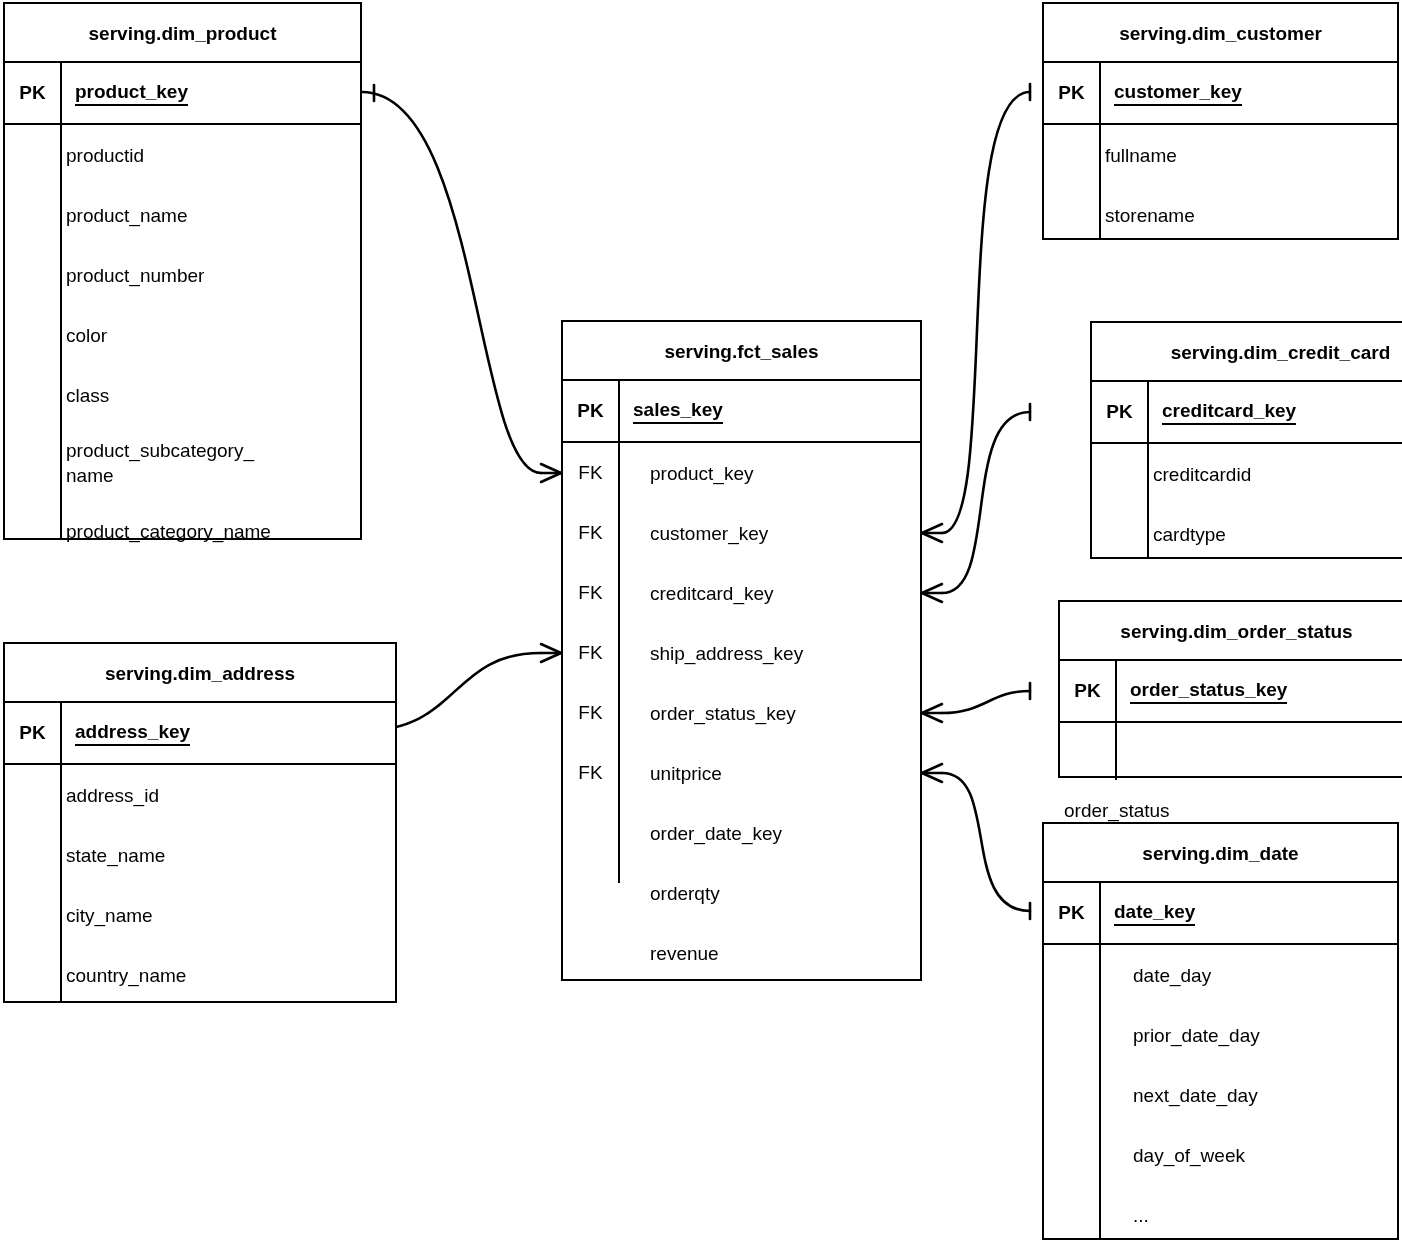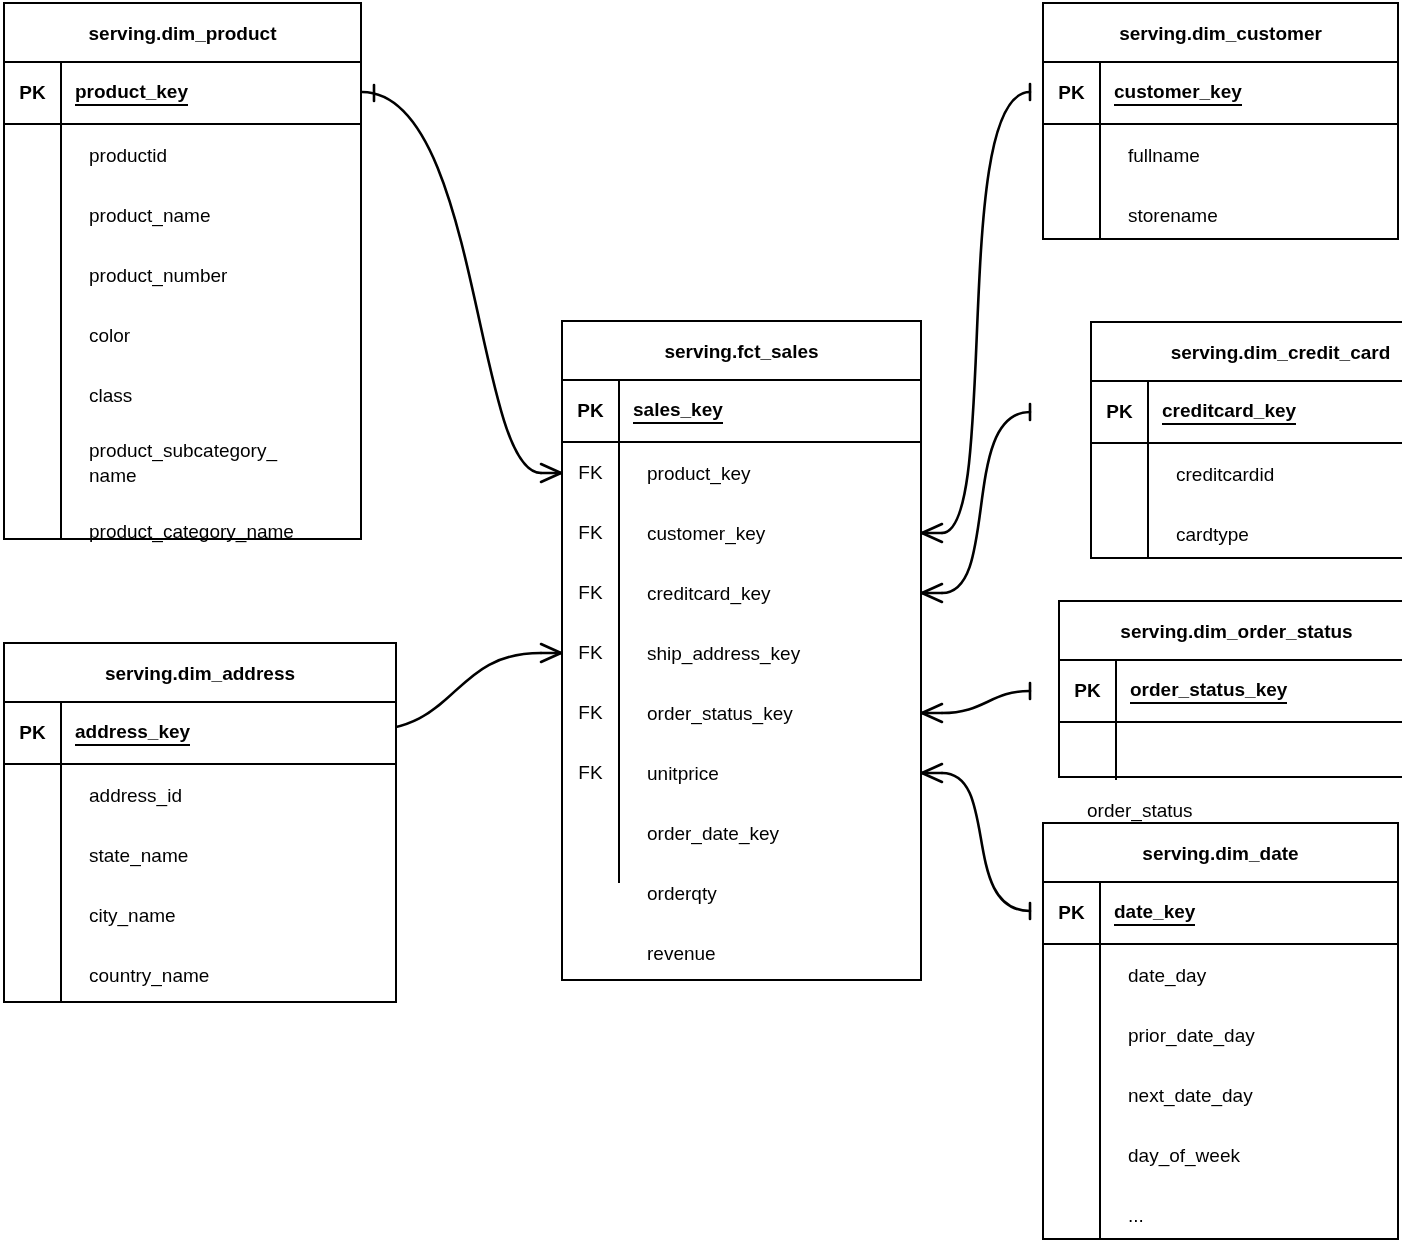--- a/index.html
+++ b/index.html
@@ -14,21 +14,21 @@
   .ent-body{box-sizing:border-box;display:flex;}
   .keycol{box-sizing:border-box;width:57px;flex:0 0 57px;border-right:2px solid #000;
           display:flex;align-items:center;justify-content:center;
           font-weight:bold;font-size:19px;color:#000;text-align:center;}
   .keycol-list{box-sizing:border-box;width:57px;flex:0 0 57px;border-right:2px solid #000;}
   .keycol-list .kcell{height:60px;display:flex;align-items:center;justify-content:center;
                       font-size:19px;color:#000;font-weight:normal;}
   .pkname{box-sizing:border-box;flex:1 1 auto;display:flex;align-items:center;padding-left:13px;
           font-weight:bold;font-size:19px;color:#000;}
   .pkname span{border-bottom:2px solid #000;padding-bottom:1px;}
-  .fieldcol{box-sizing:border-box;flex:1 1 auto;padding-left:27px;border-radius:6px;}
+  .fieldcol{box-sizing:border-box;flex:1 1 auto;padding-left:4px;border-radius:6px;}
   .field{height:60px;display:flex;align-items:center;font-size:19px;color:#000;
          line-height:25px;white-space:pre-line;}
   .field.two-line{height:76px;align-items:center;}
 </style>
 </head>
 <body>
 
 <div id="canvas">
 
   <svg id="edges" viewBox="0 0 1402 1242">
@@ -129,21 +129,21 @@
   </div>
 
   <div class="entity" style="left:561px;top:320px;width:361px;height:661px;">
     <div class="ent-title">serving.fct_sales</div>
     <div class="ent-pkrow">
       <div class="keycol">PK</div>
       <div class="pkname">
           <span>sales_key</span>
         </div>
     </div>
-    <div class="ent-body" style="height:440px;">
+    <div class="ent-body" style="height:440px;gap:26px;">
       <div class="keycol-list">
         <div class="kcell">FK</div>
         <div class="kcell">FK</div>
         <div class="kcell">FK</div>
         <div class="kcell">FK</div>
         <div class="kcell">FK</div>
         <div class="kcell">FK</div>
       </div>
       <div class="fieldcol">
         <div class="field">product_key</div>
@@ -210,21 +210,21 @@
   </div>
 
   <div class="entity" style="left:1042px;top:822px;width:357px;height:418px;">
     <div class="ent-title">serving.dim_date</div>
     <div class="ent-pkrow">
       <div class="keycol">PK</div>
       <div class="pkname">
           <span>date_key</span>
         </div>
     </div>
-    <div class="ent-body" style="height:293px;">
+    <div class="ent-body" style="height:293px;gap:28px;">
       <div class="keycol-list"></div>
       <div class="fieldcol">
         <div class="field">date_day</div>
         <div class="field">prior_date_day</div>
         <div class="field">next_date_day</div>
         <div class="field">day_of_week</div>
         <div class="field">...</div>
       </div>
     </div>
   </div>

